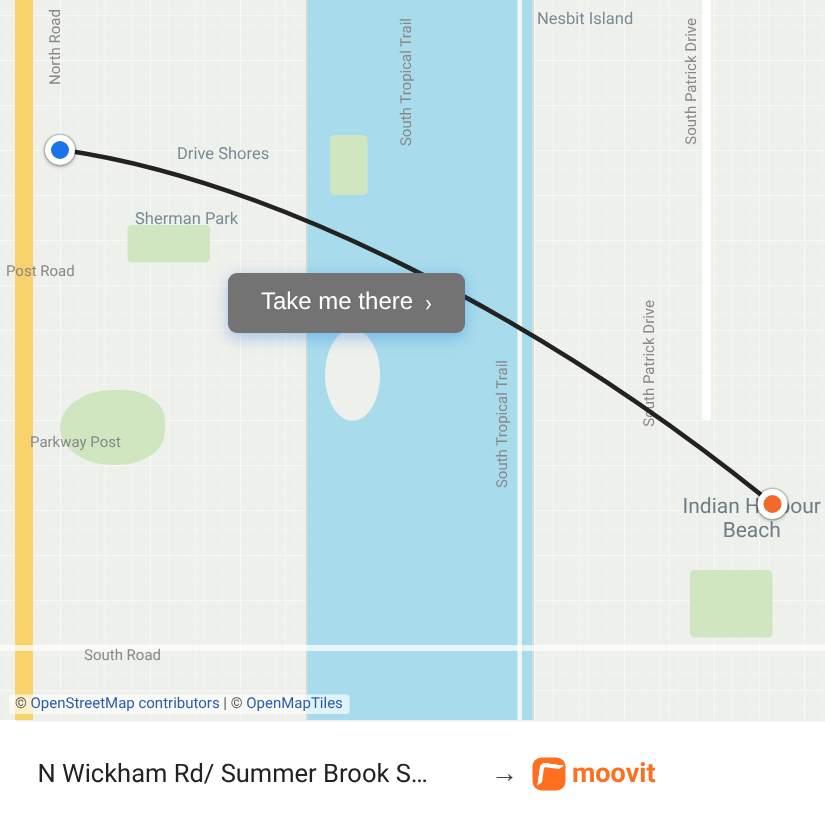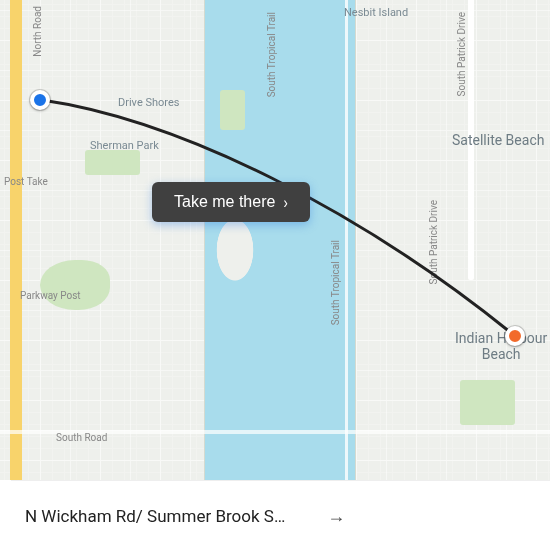--- a/index.html
+++ b/index.html
@@ -52,21 +52,21 @@
   .route-svg { position:absolute; inset:0; pointer-events:none; }
   .route-path { fill:none; stroke:#222; stroke-width:3; }
 
   
   .pin { position:absolute; width:20px; height:20px; border-radius:50%; border:4px solid #fff; box-shadow:0 0 0 1px rgba(0,0,0,.15), 0 1px 3px rgba(0,0,0,.3); }
   .pin.origin  { background:#1a73e8; top:90px; left:30px; }
   .pin.dest    { background:#f26a2a; top:326px; left:505px; }
   .pin::after { content:""; position:absolute; inset:-8px; border-radius:50%; background:rgba(0,0,0,0); }
 
   
-  .cta { position:absolute; top:182px; left:152px; background:#404040; color:#fff; font-size:16px; font-weight:500; padding:11px 22px; border-radius:6px; box-shadow:0 3px 10px rgba(31,111,222,.35); cursor:pointer; border:none; }
+  .cta { position:absolute; top:182px; left:152px; background:#737373; color:#fff; font-size:16px; font-weight:500; padding:11px 22px; border-radius:6px; box-shadow:0 3px 10px rgba(31,111,222,.35); cursor:pointer; border:none; }
   .cta .chev { display:inline-block; transform:translateY(1px) scaleX(.8); margin-left:3px; }
 
   
   .attrib { position:absolute; left:6px; bottom:4px; font-size:10px; color:#555; background:rgba(255,255,255,.65); padding:1px 4px; border-radius:2px; }
   .attrib a { color:#2a5db0; text-decoration:none; }
 
   
   .route-bar { position:absolute; left:11px; bottom:0; width:550px; height:70px; background:#fff; display:flex; align-items:center; padding:0 14px; gap:10px; border-top:1px solid #eee;}
   .rb-from, .rb-to { font-size:17px; color:#222; white-space:nowrap; overflow:hidden; text-overflow:ellipsis; }
   .rb-from { flex: 1 1 54%; max-width:56%; }
@@ -92,47 +92,56 @@
     <div class="park p2"></div>
     <div class="park p3"></div>
     <div class="park p4"></div>
 
     <div class="road vert-wick"></div>
     <div class="road trop"></div>
     <div class="road vert-pat"></div>
     <div class="road horiz-ab"></div>
 
     <span class="place-label" style="top:96px;left:118px">Drive Shores</span>
-    <span class="place-label" style="top:6px;left:344px">Nesbit Island</span>
-    <span class="place-label big" style="top:132px;left:452px">Satellite Beach</span>
+    <span class="place-label" style="top:6px;left:358px">Nesbit Island</span>
     <span class="place-label big" style="top:330px;left:455px;white-space:pre;text-align:center">Indian Harbour
 Beach</span>
     <span class="place-label" style="top:139px;left:90px">Sherman Park</span>
 
-    <span class="road-label" style="top:176px;left:4px">Post Take</span>
+    <span class="road-label" style="top:176px;left:4px">Post Road</span>
     <span class="road-label" style="top:290px;left:20px">Parkway Post</span>
     <span class="road-label" style="top:432px;left:56px">South Road</span>
     <span class="road-label vert" style="top:6px;left:32px">North Road</span>
     <span class="road-label vert" style="top:12px;left:266px">South Tropical Trail</span>
     <span class="road-label vert" style="top:240px;left:330px">South Tropical Trail</span>
     <span class="road-label vert" style="top:12px;left:456px">South Patrick Drive</span>
     <span class="road-label vert" style="top:200px;left:428px">South Patrick Drive</span>
 
     <svg class="route-svg" viewBox="0 0 550 480">
       <path class="route-path" d="M42,100 C180,120 360,210 515,336"></path>
     </svg>
 
     <div class="pin origin"></div>
     <div class="pin dest"></div>
 
     <button class="cta">
       <span>Take me there</span>
       <span class="chev">›</span>
     </button>
 
+    <div class="attrib">
+      <span>© </span>
+      <a href="#">OpenStreetMap contributors</a>
+      <span> | © </span>
+      <a href="#">OpenMapTiles</a>
+    </div>
   </div>
 
   <div class="route-bar">
     <span class="rb-from">N Wickham Rd/ Summer Brook S…</span>
     <span class="rb-arrow">→</span>
+    <span class="brand">
+      <span class="brand-bubble"></span>
+      <span>moovit</span>
+    </span>
   </div>
 
 </div>
 
 </body></html>

